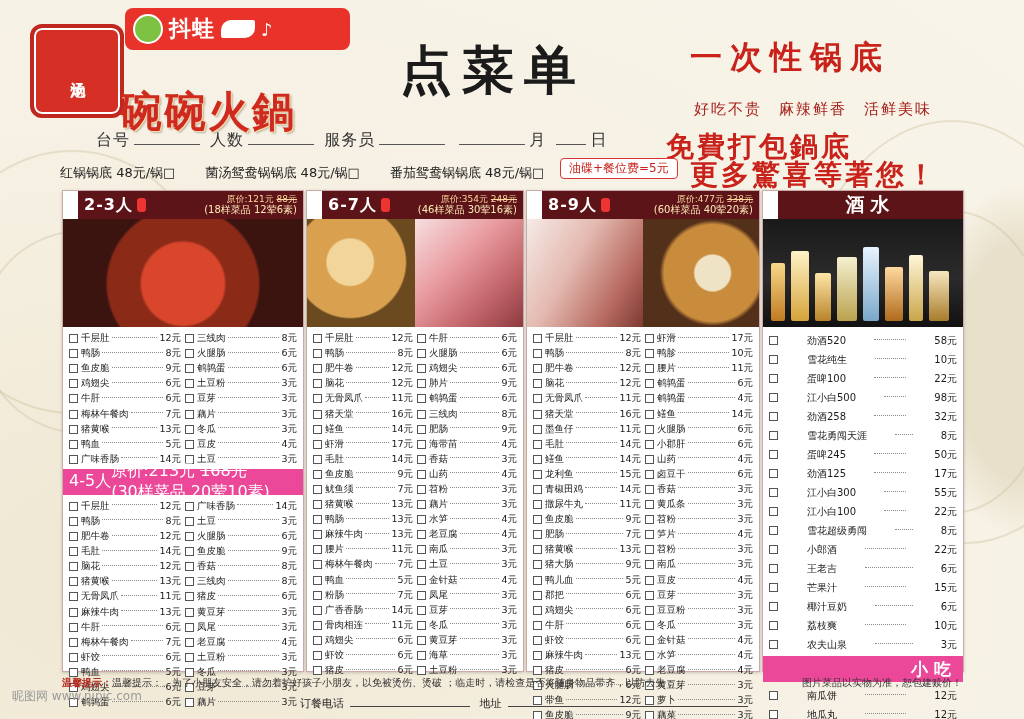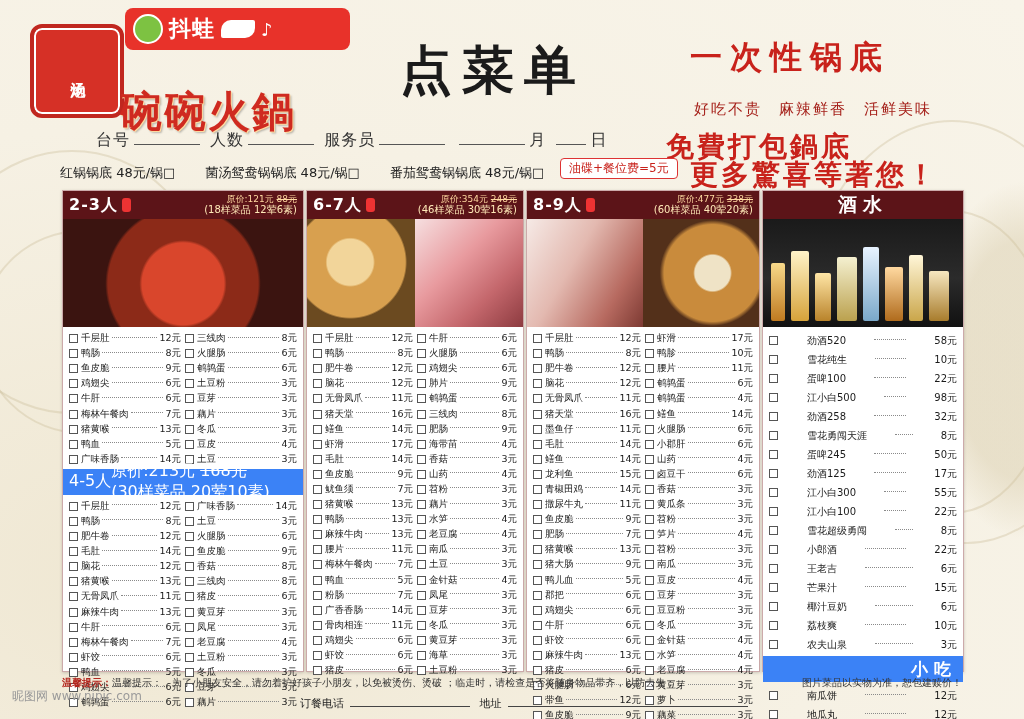--- a/index.html
+++ b/index.html
@@ -57,21 +57,21 @@
   .oilbox{position:absolute;left:560px;top:158px;border:1px solid #d33;border-radius:4px;color:#c8221b;
     font-size:12px;padding:1px 8px;background:#fff;}
 
   
   .panel{position:absolute;background:#fff;border:1px solid #caa;box-shadow:0 1px 3px rgba(0,0,0,.18);}
   .p1{left:62px;top:190px;width:240px;height:480px;}
   .p2{left:306px;top:190px;width:216px;height:480px;}
   .p3{left:526px;top:190px;width:232px;height:480px;}
   .p4{left:762px;top:190px;width:200px;height:480px;}
 
-  .bar{background:#5c1418;color:#fff;height:28px;display:flex;align-items:center;padding:0 6px;box-sizing:border-box;}
+  .bar{background:#5c1418;color:#fff;height:28px;display:flex;align-items:center;padding:0 6px;box-sizing:border-box;margin-left:15px;}
   .bar .ppl{font-weight:bold;font-size:16px;letter-spacing:1px;}
   .bar .ppl .fig{display:inline-block;width:9px;height:14px;background:#e33;border-radius:3px;margin-left:4px;vertical-align:-2px;}
   .bar .prices{margin-left:auto;text-align:right;line-height:1.1;}
   .bar .prices .orig{color:#ffd9a0;font-size:9px;}
   .bar .prices .orig s{color:#ffd9a0;}
   .bar .prices .cnt{color:#ffe9b8;font-size:10px;}
   .bar.center{justify-content:center;}
   .bar.center .ttl{font-weight:bold;font-size:19px;letter-spacing:6px;}
 
   .photos{display:flex;height:108px;}
@@ -100,21 +100,21 @@
 
   .cols{display:flex;padding:4px 4px 0 4px;box-sizing:border-box;}
   .col{flex:1;padding:0 2px;}
   .item{display:flex;align-items:center;font-size:9.5px;color:#1a1a1a;height:15.1px;white-space:nowrap;}
   .box{width:7px;height:7px;border:1px solid #555;margin-right:3px;flex:0 0 auto;background:#fff;}
   .nm{flex:0 0 auto;}
   .dots{flex:1;border-bottom:1px dotted #8a8a8a;margin:0 2px 3px 2px;min-width:6px;}
   .pr{flex:0 0 auto;}
   .single .item{font-size:10px;height:19px;gap:26px;}
 
-  .subbar{background:#3b82f6;color:#fff;height:26px;display:flex;align-items:center;padding:0 6px;box-sizing:border-box;margin-top:2px;}
+  .subbar{background:#ec4899;color:#fff;height:26px;display:flex;align-items:center;padding:0 6px;box-sizing:border-box;margin-top:2px;}
 
   
   .tipline{position:absolute;left:62px;top:676px;width:900px;font-size:10px;color:#333;}
   .tipline b{color:#b3261e;}
   .foot{position:absolute;left:300px;top:694px;font-size:11px;color:#222;}
   .foot .ul2{display:inline-block;border-bottom:1px solid #444;width:120px;height:12px;margin:0 6px;}
   .wmark{position:absolute;left:12px;top:688px;font-size:12px;color:#9a9a9a;}
   .idline{position:absolute;right:10px;top:700px;font-size:9px;color:#777;margin-top:32px;}
   .fishtail{position:absolute;right:0;top:150px;width:120px;height:420px;
      background:radial-gradient(ellipse at 100% 50%, rgba(205,190,150,.35) 0 40%, transparent 60%);}

